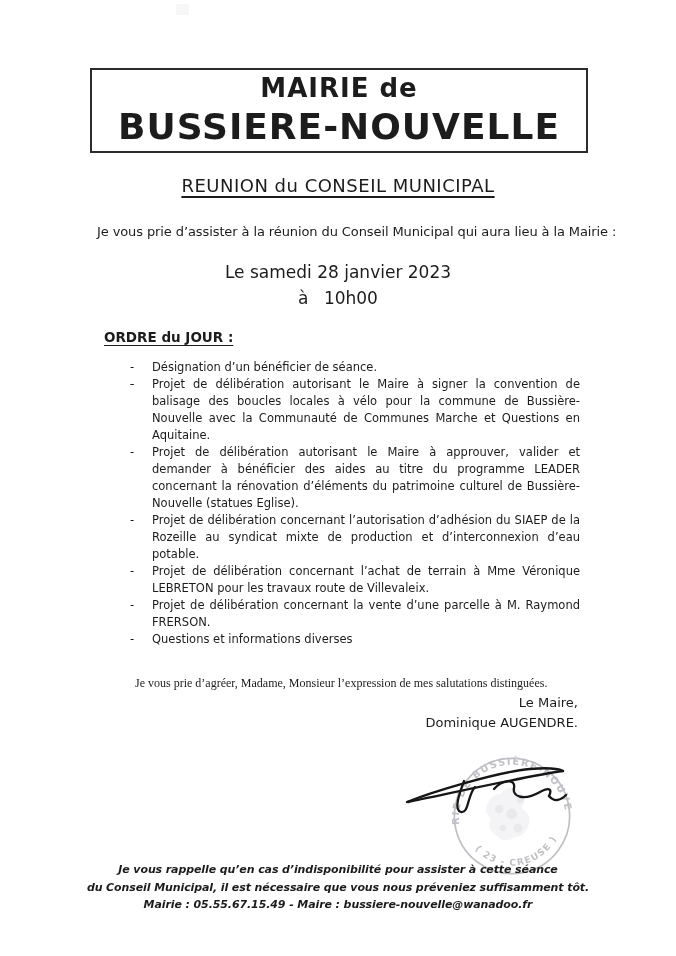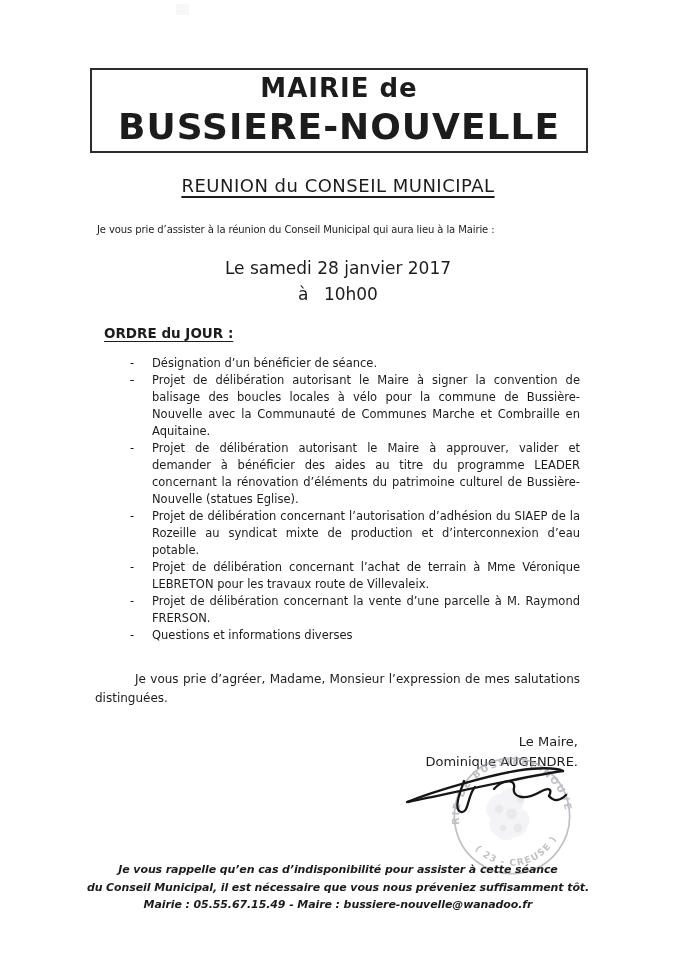--- a/index.html
+++ b/index.html
@@ -40,21 +40,21 @@
   .doc-title span {
     font-size: 18px;
     font-weight: normal;
     letter-spacing: 0.5px;
     text-decoration: underline;
     text-underline-offset: 4px;
     text-decoration-thickness: 1.5px;
   }
   .intro {
     margin: 28px 0 0 97px;
-    font-size: 10px;
+    font-size: 13px;
     white-space: nowrap;
     letter-spacing: -0.1px;
   }
   .date-block {
     margin-top: 20px;
     text-align: center;
     font-size: 17px;
     line-height: 26px;
     font-weight: 500;
   }
@@ -81,23 +81,23 @@
   .agenda li .dash {
     position: absolute;
     left: 0; top: 0;
   }
   .closing {
     margin: 26px 96px 0 95px;
     font-size: 12px;
     line-height: 19px;
     text-align: justify;
     text-indent: 40px;
+    font-family: Liberation Serif, serif;
   }
   .sig-block {
-    margin-top: 24px;
     margin-right: 98px;
     text-align: right;
     font-size: 13px;
     line-height: 20px;
   }
   .stamp-wrap {
     position: absolute;
     left: 448px; top: 752px;
     width: 128px; height: 128px;
     color: #a09da6;
@@ -134,39 +134,39 @@
     <div class="header-line2">BUSSIERE-NOUVELLE</div>
   </div>
 
   <div class="doc-title">
     <span>REUNION du CONSEIL MUNICIPAL</span>
   </div>
 
   <p class="intro">Je vous prie d’assister à la réunion du Conseil Municipal qui aura lieu à la Mairie :</p>
 
   <div class="date-block">
-    <div class="date-line1">Le samedi 28 janvier 2017</div>
+    <div class="date-line1">Le samedi 28 janvier 2023</div>
     <div class="date-line2">à 10h00</div>
   </div>
 
   <div class="agenda-heading">
     <span>ORDRE du JOUR :</span>
   </div>
 
   <ul class="agenda">
     <li>
       <span class="dash">-</span>
       <span>Désignation d’un bénéficier de séance.</span>
     </li>
     <li>
       <span class="dash">-</span>
     </li>
     <li>
       <span class="dash">-</span>
-      <span>Projet de délibération autorisant le Maire à signer la convention de balisage des boucles locales à vélo pour la commune de Bussière-Nouvelle avec la Communauté de Communes Marche et Combraille en Aquitaine.</span>
+      <span>Projet de délibération autorisant le Maire à signer la convention de balisage des boucles locales à vélo pour la commune de Bussière-Nouvelle avec la Communauté de Communes Marche et Questions en Aquitaine.</span>
     </li>
     <li>
       <span class="dash">-</span>
       <span>Projet de délibération autorisant le Maire à approuver, valider et demander à bénéficier des aides au titre du programme LEADER concernant la rénovation d’éléments du patrimoine culturel de Bussière-Nouvelle (statues Eglise).</span>
     </li>
     <li>
       <span class="dash">-</span>
       <span>Projet de délibération concernant l’autorisation d’adhésion du SIAEP de la Rozeille au syndicat mixte de production et d’interconnexion d’eau potable.</span>
     </li>
     <li>

